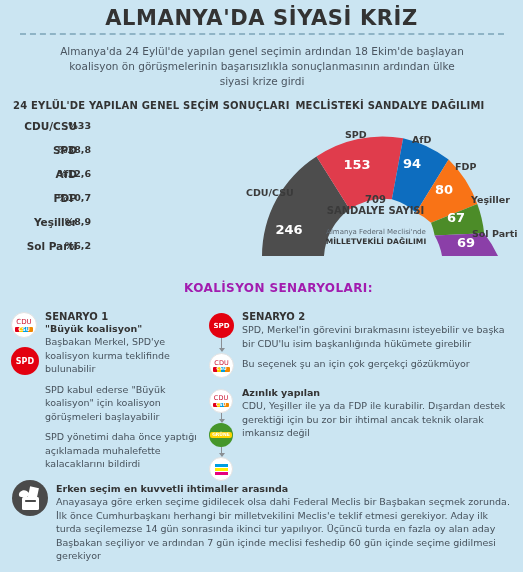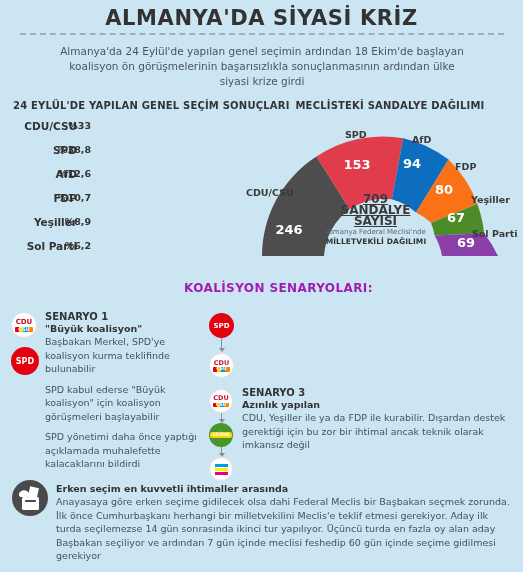--- a/index.html
+++ b/index.html
@@ -63,21 +63,21 @@
   }
   .donut-wrap { position:absolute; left:238px; top:118px; width:285px; height:150px; }
   .donut-svg { display:block; }
   .seat-num { font-size:13px; font-weight:bold; fill:#ffffff; }
   .seg-label {
     position:absolute; font-size:9.5px; font-weight:bold; color:#3a3a3a;
     white-space:nowrap;
   }
   .center-total {
     position:absolute; left:318px; top:194px; width:115px;
-    text-align:center; font-size:12px; font-weight:bold; color:#3a3a3a; line-height:11px;text-decoration:underline;
+    text-align:center; font-size:10px; font-weight:bold; color:#3a3a3a; line-height:11px;
   }
   .center-sub {
     position:absolute; left:306px; top:227px; width:140px;
     text-align:center; font-size:7px; color:#5b6670; line-height:10px;
   }
   .center-sub b { font-size:7.5px; color:#333; letter-spacing:0.1px; }
 
   
   .scen-heading {
     position:absolute; left:17px; top:281px; width:523px;
@@ -88,21 +88,21 @@
   .scen-title { font-size:10px; font-weight:bold; color:#333; margin-bottom:1px; }
   .scen-sub { font-size:9.5px; font-weight:bold; color:#333; margin-bottom:1px; }
   .scen-p { font-size:9.5px; line-height:13.5px; color:#47525c; margin-bottom:7px; }
   .scen-p:last-child { margin-bottom:0; }
 
   .logo { position:absolute; border-radius:50%; overflow:hidden; }
   .logo-cdu {
     background:#ffffff; border:1px solid #e2e2e2;
     display:flex; flex-direction:column; align-items:center; justify-content:center;
   }
-  .cdu-top { color:#c8102e; font-weight:bold; line-height:1; }
+  .cdu-top { color:#c8102e; font-weight:normal; line-height:1; }
   .cdu-bot {
     color:#ffffff; font-weight:bold; line-height:1;
     background:linear-gradient(90deg,#e2001a 0 22%,#ffcc00 22% 45%,#009ee0 45% 70%,#f18700 70% 100%);
     border-radius:1px;
   }
   .logo-spd {
     background:#e3000f; color:#ffffff; font-weight:bold;
     display:flex; align-items:center; justify-content:center;
   }
   .logo-green {
@@ -255,38 +255,42 @@
 
   <div class="logo logo-spd" style="left:209px; top:313px; width:25px; height:25px; font-size:7px;">
     <span>SPD</span>
   </div>
   <div class="connector" style="left:221px; top:338px; height:13px;"></div>
   <div class="logo logo-cdu" style="left:209px; top:353px; width:25px; height:25px;">
     <span class="cdu-top" style="font-size:6.5px;">CDU</span>
     <span class="cdu-bot" style="font-size:4.5px; padding:0 3px; margin-top:1px;">CSU</span>
   </div>
 
+  <div class="scen" style="left:242px; top:311px; width:272px;">
+    <div class="scen-title">SENARYO 2</div>
+    <div class="scen-p">SPD, Merkel'in görevini bırakmasını isteyebilir ve başka bir CDU'lu isim başkanlığında hükümete girebilir</div>
+    <div class="scen-p">Bu seçenek şu an için çok gerçekçi gözükmüyor</div>
+  </div>
 
   <div class="logo logo-cdu" style="left:209px; top:389px; width:24px; height:24px;">
     <span class="cdu-top" style="font-size:6.5px;">CDU</span>
     <span class="cdu-bot" style="font-size:4.5px; padding:0 3px; margin-top:1px;">CSU</span>
   </div>
   <div class="connector" style="left:221px; top:413px; height:9px;"></div>
   <div class="logo logo-green" style="left:209px; top:423px; width:24px; height:24px;">
     <span class="green-inner" style="font-size:4.5px; padding:1px 2px;">GRÜNE</span>
   </div>
   <div class="connector" style="left:221px; top:447px; height:9px;"></div>
   <div class="logo logo-fdp" style="left:209px; top:457px; width:24px; height:24px;">
     <span class="fdp-a" style="display:block; width:13px; height:3px; margin-bottom:1px;"></span>
     <span class="fdp-b" style="display:block; width:13px; height:3px; margin-bottom:1px;"></span>
     <span class="fdp-c" style="display:block; width:13px; height:3px;"></span>
   </div>
 
   <div class="scen" style="left:242px; top:387px; width:272px;">
-    <div class="scen-title">SENARYO 3</div>
     <div class="scen-sub">Azınlık yapılan</div>
     <div class="scen-p">CDU, Yeşiller ile ya da FDP ile kurabilir. Dışardan destek gerektiği için bu zor bir ihtimal ancak teknik olarak imkansız değil</div>
   </div>
 
   <div class="ballot" style="left:12px; top:480px; width:36px; height:36px;">
     <svg width="36" height="36" viewBox="0 0 36 36">
       <rect x="10" y="17" width="17" height="13" rx="1.5" fill="#ffffff"></rect>
       <rect x="13" y="20" width="11" height="2" rx="0.8" fill="#4a4a4a"></rect>
       <path d="M17 7 L26 7 L26 18 L17 18 Z" fill="#ffffff" transform="rotate(12 21 12)"></path>
       <path d="M8 12 C11 9, 15 10, 17 13 C18 15, 16 17, 14 17 L9 17 C7 17, 6 14, 8 12 Z" fill="#ffffff"></path>

